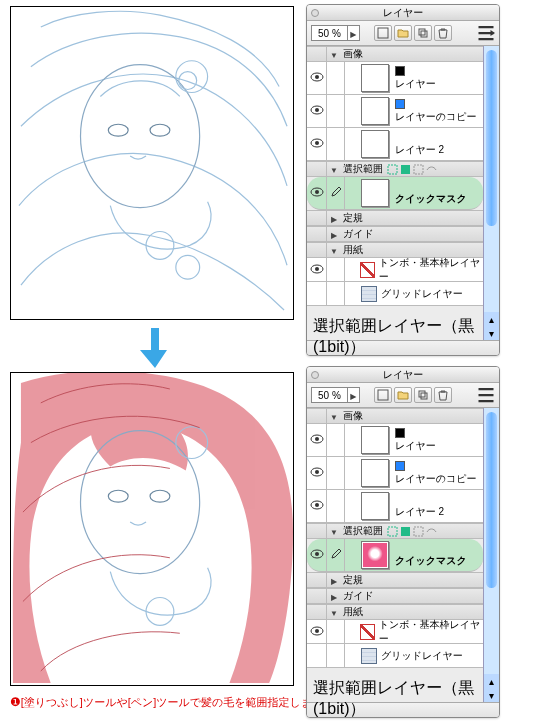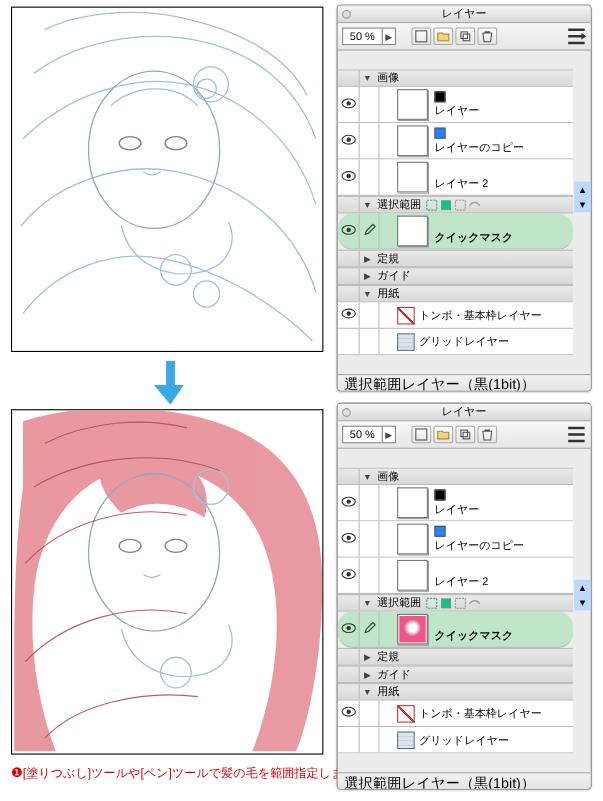--- a/index.html
+++ b/index.html
@@ -5,37 +5,37 @@
   * { box-sizing: border-box; margin: 0; padding: 0; }
   body { width: 548px; height: 728px; background: #fff; font-family: "Hiragino Kaku Gothic Pro", Meiryo, sans-serif; font-size: 10px; color: #000; position: relative; }
   .canvas { position: absolute; border: 1px solid #000; background: #fff; }
   .canvas.sketch-a { left: 10px; top: 6px; width: 284px; height: 314px; }
   .canvas.sketch-b { left: 10px; top: 372px; width: 284px; height: 314px; }
   .arrow { position: absolute; left: 140px; top: 328px; width: 30px; height: 40px; }
   .arrow svg { width: 100%; height: 100%; }
   .caption { position: absolute; left: 10px; top: 694px; font-size: 11px; color: #d00; font-weight: 500; line-height: 1.35; }
   .caption .bullet { font-size: 12px; }
 
-  .panel { position: absolute; width: 232px; background: #ececec; border: 1px solid #888; border-radius: 4px; overflow: hidden; box-shadow: 0 1px 2px rgba(0,0,0,0.15); }
+  .panel { position: absolute; width: 194px; background: #ececec; border: 1px solid #888; border-radius: 4px; overflow: hidden; box-shadow: 0 1px 2px rgba(0,0,0,0.15); }
   .panel.p1 { left: 306px; top: 4px; height: 352px; }
   .panel.p2 { left: 306px; top: 366px; height: 352px; }
 
   .titlebar { height: 16px; background: linear-gradient(#f7f7f7,#d8d8d8); border-bottom:1px solid #aaa; text-align:center; font-size:10px; line-height:16px; position:relative; }
   .titlebar .dot { position:absolute; left:4px; top:4px; width:8px; height:8px; border-radius:50%; background:#ddd; border:1px solid #999;}
   .toolbar { height: 22px; background: linear-gradient(#f7f7f7,#e6e6e6); border-bottom:1px solid #aaa; display:flex; align-items:center; padding: 12px 4px; gap:2px; }
   .opacity-box { display:flex; align-items:center; border:1px solid #888; background:#fff; height:16px; }
   .opacity-box span { padding: 0 6px; font-size:10px; }
   .opacity-box .step { width:12px; height:14px; border-left:1px solid #888; display:flex; align-items:center; justify-content:center;}
   .tb-gap { flex:1; }
   .tb-ico { width:18px; height:16px; border:1px solid #aaa; background:linear-gradient(#fefefe,#e4e4e4); border-radius:2px; display:flex; align-items:center; justify-content:center;}
   .tb-ico svg { width:12px; height:12px; }
   .tb-sep { width:10px; }
   .menu-ico { width:18px; height:16px; display:flex; align-items:center; justify-content:center;}
 
-  .body { position:relative; height: calc(100% - 16px - 22px - 18px); display:flex;align-items:center; }
+  .body { position:relative; height: calc(100% - 16px - 22px - 18px); display:flex; }
   .rows { flex:1; overflow:hidden; }
   .scroll { width:16px; background:#cfe7ff; border-left:1px solid #99b; position:relative;}
   .scroll .thumb { position:absolute; left:2px; top:4px; right:2px; height:60%; background:linear-gradient(90deg,#a9d0ff,#6db5ff,#a9d0ff); border-radius:6px;}
   .scroll .btn { position:absolute; left:0; right:0; height:14px; background:#bcd9ff; display:flex; align-items:center; justify-content:center; }
   .scroll .btn.up { bottom:14px; } .scroll .btn.dn { bottom:0; }
 
   .grp { height:16px; background:linear-gradient(#e9e9e9,#d9d9d9); border-top:1px solid #bbb; border-bottom:1px solid #bbb; display:flex; align-items:center; font-size:10px;}
   .grp .vis { width:20px; height:100%; border-right:1px solid #bbb; display:flex; align-items:center; justify-content:center;}
   .grp .tri { width:14px; text-align:center;}
   .grp .lbl { padding-left:2px; }
@@ -53,21 +53,21 @@
   .row .meta { display:flex; flex-direction:column; justify-content:center; padding-left:4px; font-size:10px; }
   .row .swatches { display:flex; gap:2px; align-items:center; height:12px; }
   .sw { width:10px; height:10px; border:1px solid #555; }
   .sw.blue { background:#2284ff; } .sw.black{background:#000;}
   .eye svg { width:14px; height:10px;}
   .pen svg { width:12px; height:12px;}
   .no-print { width:16px; height:16px; border:1px solid #c33; position:relative; }
   .no-print:before { content:""; position:absolute; left:-1px; top:-1px; right:-1px; bottom:-1px; background: linear-gradient(45deg, transparent 45%, #c33 45%, #c33 55%, transparent 55%); }
   .grid-ico { width:16px; height:16px; border:1px solid #5a6f8a; background:repeating-linear-gradient(#dce4ee 0 3px, #c9d4e4 3px 4px); }
 
-  .status { height:18px; background:linear-gradient(#f2f2f2,#e0e0e0); border-top:1px solid #aaa; display:flex; align-items:flex-start; padding:0 6px; font-size:13px;}
+  .status { height:18px; background:linear-gradient(#f2f2f2,#e0e0e0); border-top:1px solid #aaa; display:flex; align-items:flex-end; padding:0 6px; font-size:16px;}
 
   .tri-r:before { content:"▶"; font-size:8px; color:#444;}
   .tri-d:before { content:"▼"; font-size:8px; color:#444;}
 
   .sketch { width:100%; height:100%; position:relative; overflow:hidden; }
   .hair { position:absolute; inset:0; }
   .hair svg { width:100%; height:100%; }
 </style>
 </head>
 <body>

